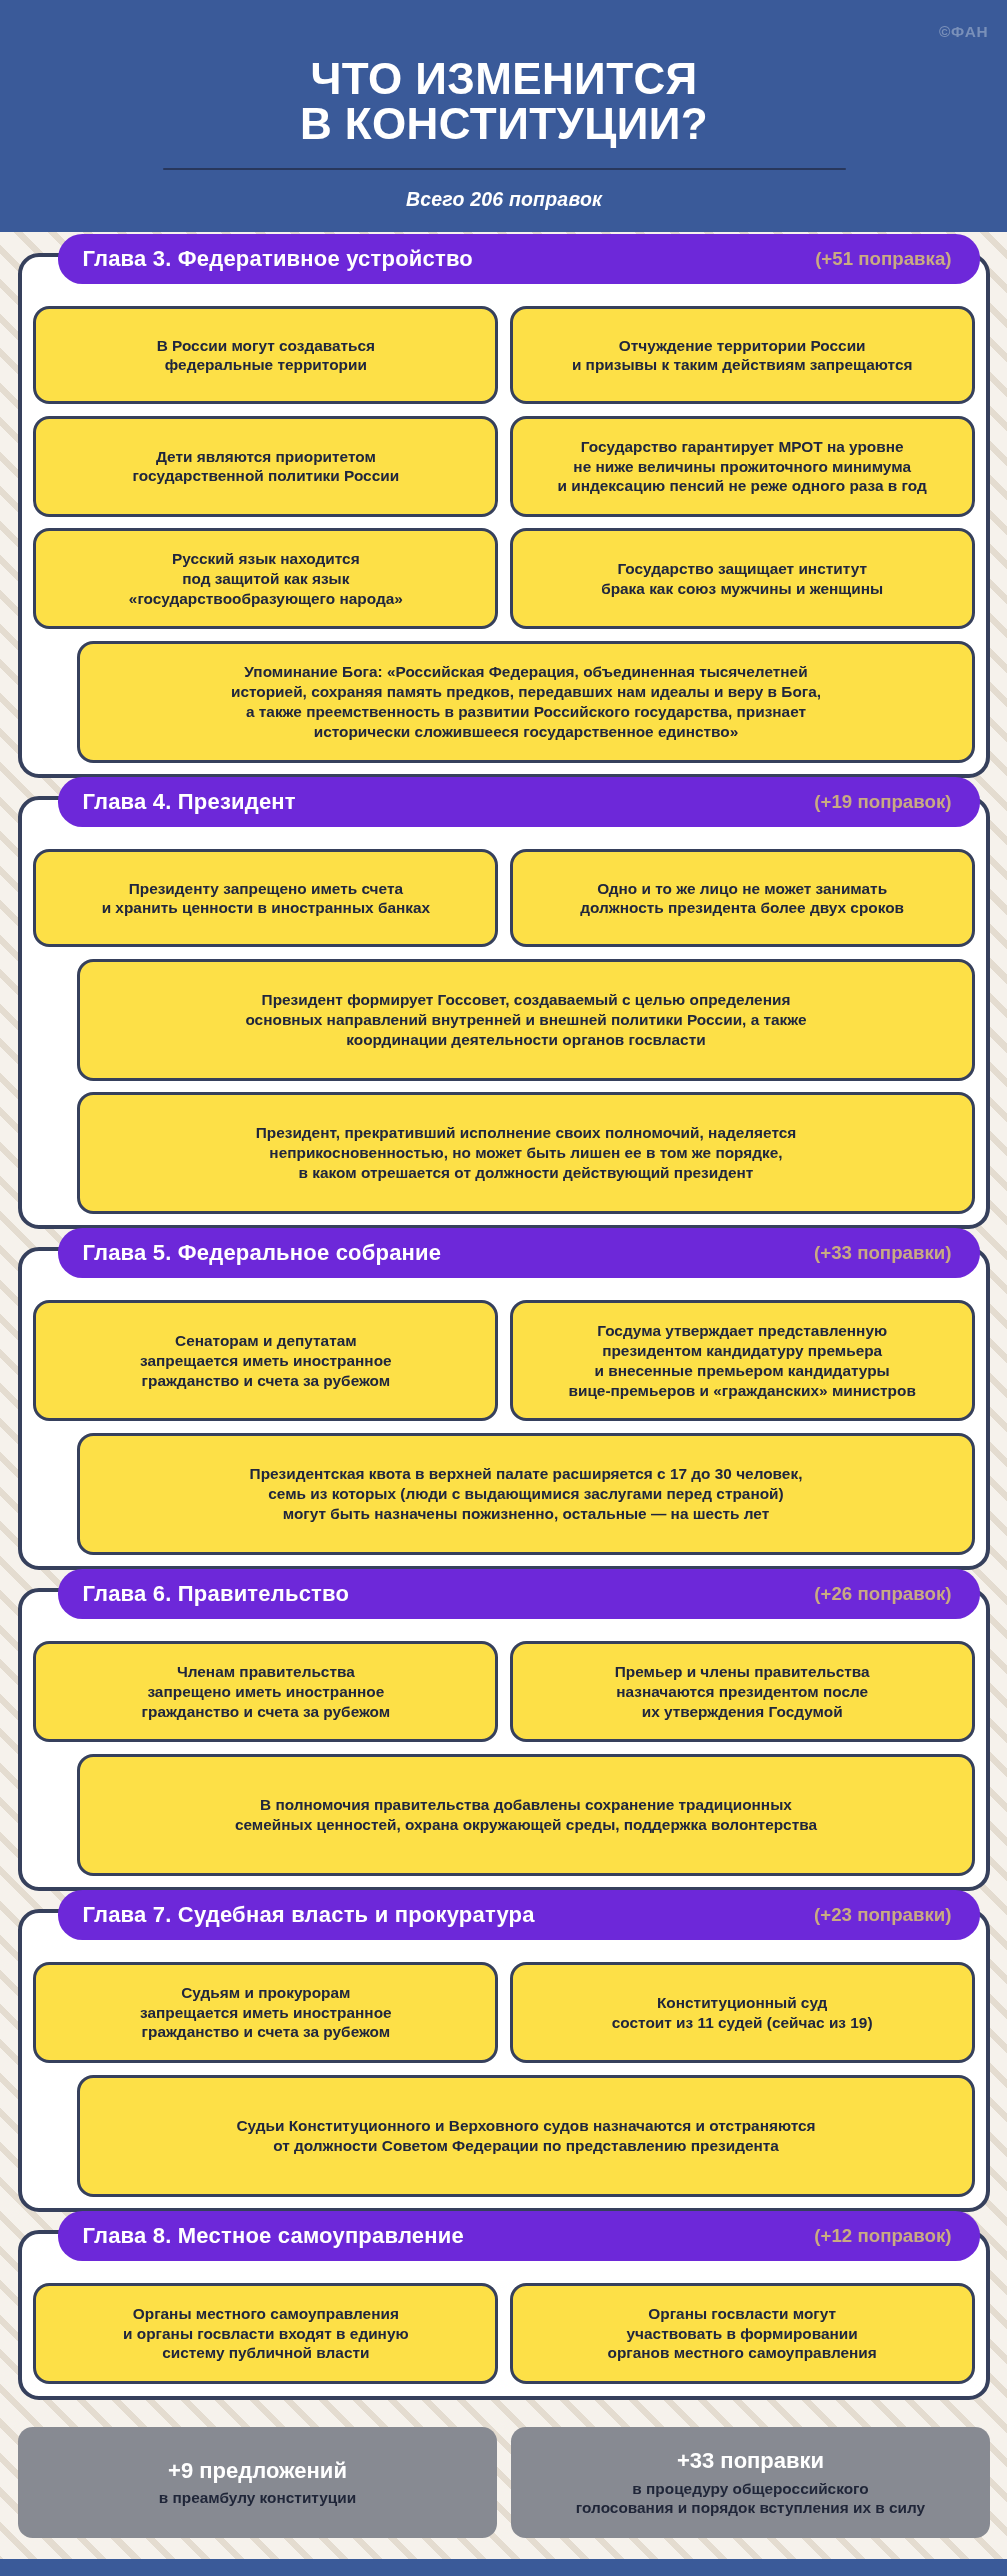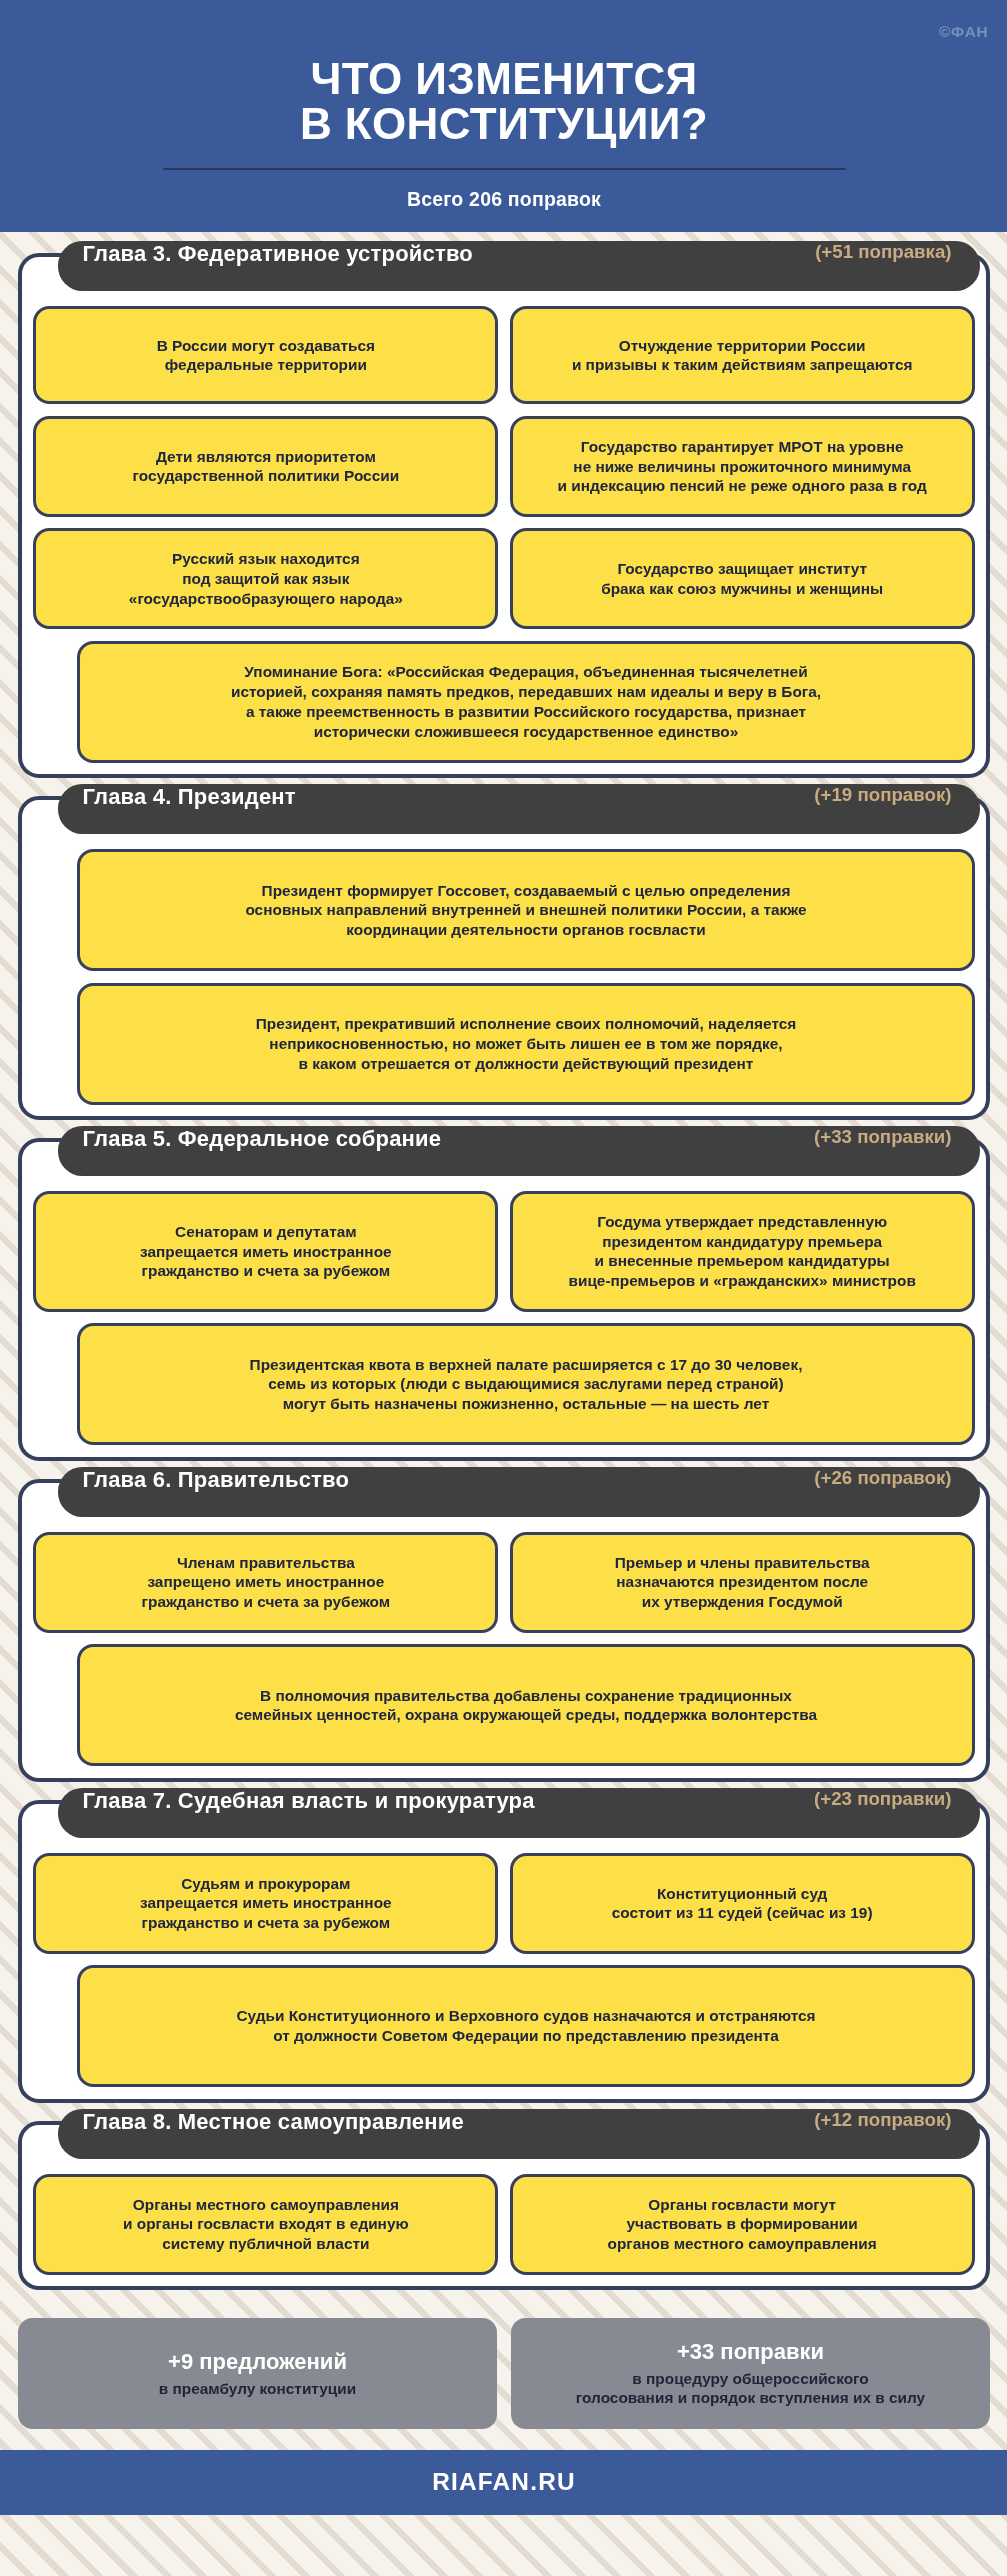--- a/index.html
+++ b/index.html
@@ -47,20 +47,21 @@
     width: 683px;
     height: 2.4px;
     background: #28375c;
     margin: 21px auto 0 auto;
     border-radius: 1.6px;
   }
   .header-sub {
     color: #ffffff;
     font-size: 19.5px;
     font-weight: bold;
+    font-style: italic;
     margin-top: 18px;
     letter-spacing: 0.2px;
   }
   .watermark {
     position: absolute;
     top: 23px;
     right: 19.5px;
     color: #8fa2c4;
     font-size: 15.4px;
     font-weight: bold;
@@ -81,26 +82,26 @@
     margin-bottom: 18px;
     padding: 49px 11.4px 11.4px 11.4px;
   }
 
   .section-header {
     position: absolute;
     top: -23px;
     left: 36px;
     right: 6.5px;
     height: 50px;
-    background: #404040;
+    background: #6d28d9;
     border-radius: 24.4px;
     display: flex;
+    align-items: center;
     justify-content: space-between;
     padding: 0 28px 0 24.4px;
-    margin-top: 7px;
   }
   .section-title {
     color: #ffffff;
     font-size: 22px;
     font-weight: bold;
     letter-spacing: 0.2px;
     white-space: nowrap;
   }
   .section-count {
     color: #c9ab82;
@@ -229,20 +230,26 @@
 а также преемственность в развитии Российского государства, признает
 исторически сложившееся государственное единство»</div>
         </div>
       </div>
       <div class="section">
         <div class="section-header">
           <div class="section-title">Глава 4. Президент</div>
           <div class="section-count">(+19 поправок)</div>
         </div>
         <div class="row">
+          <div class="card">Президенту запрещено иметь счета
+и хранить ценности в иностранных банках</div>
+          <div class="card">Одно и то же лицо не может занимать
+должность президента более двух сроков</div>
+        </div>
+        <div class="row">
           <div class="card wide tall">Президент формирует Госсовет, создаваемый с целью определения
 основных направлений внутренней и внешней политики России, а также
 координации деятельности органов госвласти</div>
         </div>
         <div class="row">
           <div class="card wide tall">Президент, прекративший исполнение своих полномочий, наделяется
 неприкосновенностью, но может быть лишен ее в том же порядке,
 в каком отрешается от должности действующий президент</div>
         </div>
       </div>

